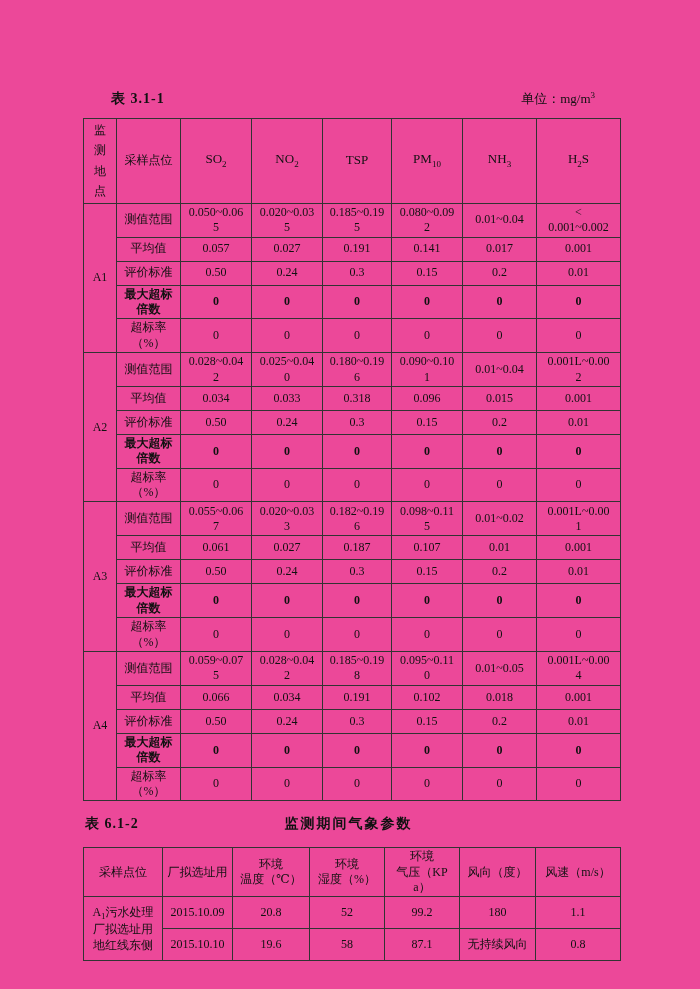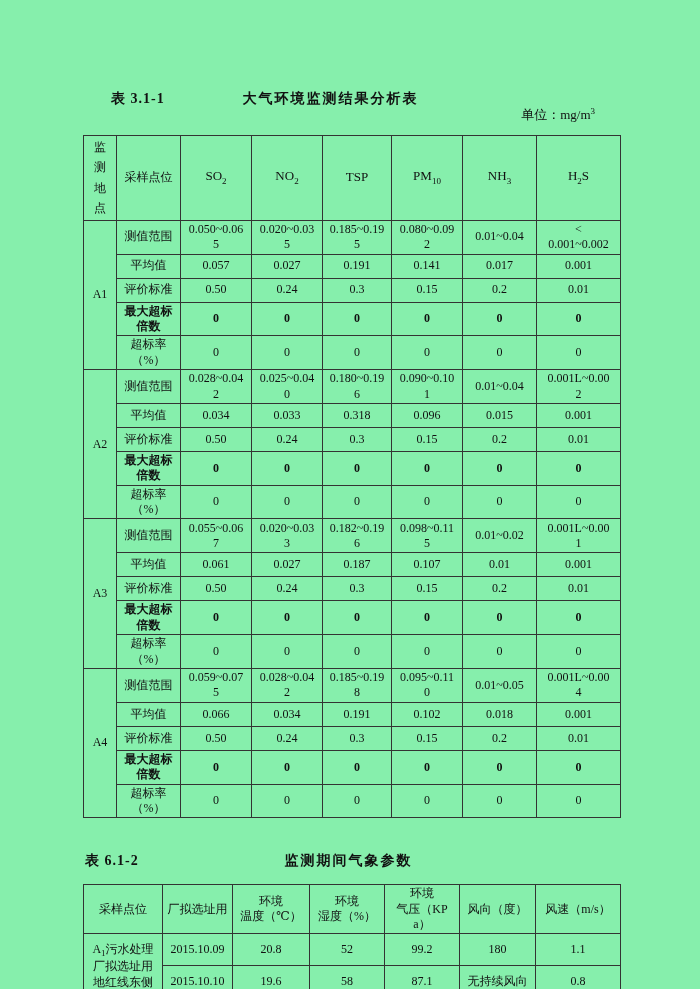--- a/index.html
+++ b/index.html
@@ -2,60 +2,59 @@
 <html><head>
 <meta charset="utf-8">
 <style>
   * { box-sizing: border-box; margin: 0; padding: 0; }
   html, body { background: #ffffff; }
   body {
     width: 700px; height: 989px;
     font-family: "Liberation Serif", "DejaVu Serif", serif;
     color: #111;
   }
-  .page { position: relative; width: 700px; height: 989px; background: #86efac; overflow: hidden; }
+  .page { position: relative; width: 700px; height: 989px; background: #ec4899; overflow: hidden; }
   .content { position: absolute; left: 83px; top: 0; width: 537px; }
 
   .caption { position: relative; height: 19px; font-size: 14px; font-weight: bold; }
   .caption .cap-label { position: absolute; left: 28px; top: 0; letter-spacing: 1px; }
   .caption.t2 .cap-label { left: 2px; }
   .caption .cap-title { position: absolute; left: 0; right: 42px; top: 0; text-align: center; letter-spacing: 2px; }
   .caption.t2 .cap-title { right: 6px; }
-  .caption .cap-unit { position: absolute; right: 25px; top: 0; font-weight: normal; font-size: 13px; letter-spacing: 0; margin-top: 16px; }
+  .caption .cap-unit { position: absolute; right: 25px; top: 0; font-weight: normal; font-size: 13px; letter-spacing: 0; }
   sup { font-size: 9px; vertical-align: super; }
   sub { font-size: 9px; vertical-align: sub; }
 
   .t1c { margin-top: 90px; }
   table { border-collapse: collapse; table-layout: fixed; width: 537px; }
-  #table1 { margin-top: 26px; }
+  #table1 { margin-top: 9px; }
   td { border: 1px solid #333; text-align: center; vertical-align: middle;
        font-size: 12px; line-height: 1.28; padding: 1px 3px;
        white-space: pre-line; word-break: break-all; }
   .poll { font-size: 13px; }
   .vhead .vtxt { display: inline-block; width: 1em; line-height: 1.7; font-size: 12px; }
   .rh64 { height: 64px; }
   .rh34 { height: 34px; }
   .rh24 { height: 24px; }
   .rh30 { height: 30px; font-weight: bold; }
   .rh31 { height: 31px; }
   .rh38 { height: 38px; }
   .rh32 { height: 32px; }
 
-  .t2c { margin-top: 34px; }
+  .t2c { margin-top: 14px; }
   #table2 { margin-top: 13px; }
 </style>
 </head>
 <body>
 
 <div class="page">
   <div class="content">
 
     <div class="caption t1c">
       <span class="cap-label">表 3.1-1</span>
-      <span class="cap-title">大气环境监测结果分析表</span>
       <span class="cap-unit"><span>单位：mg/m</span><sup>3</sup></span>
     </div>
 
     <table id="table1">
       <colgroup>
         <col style="width:33px">
           <col style="width:64px">
           <col style="width:71px">
           <col style="width:71px">
         <col style="width:69px">

